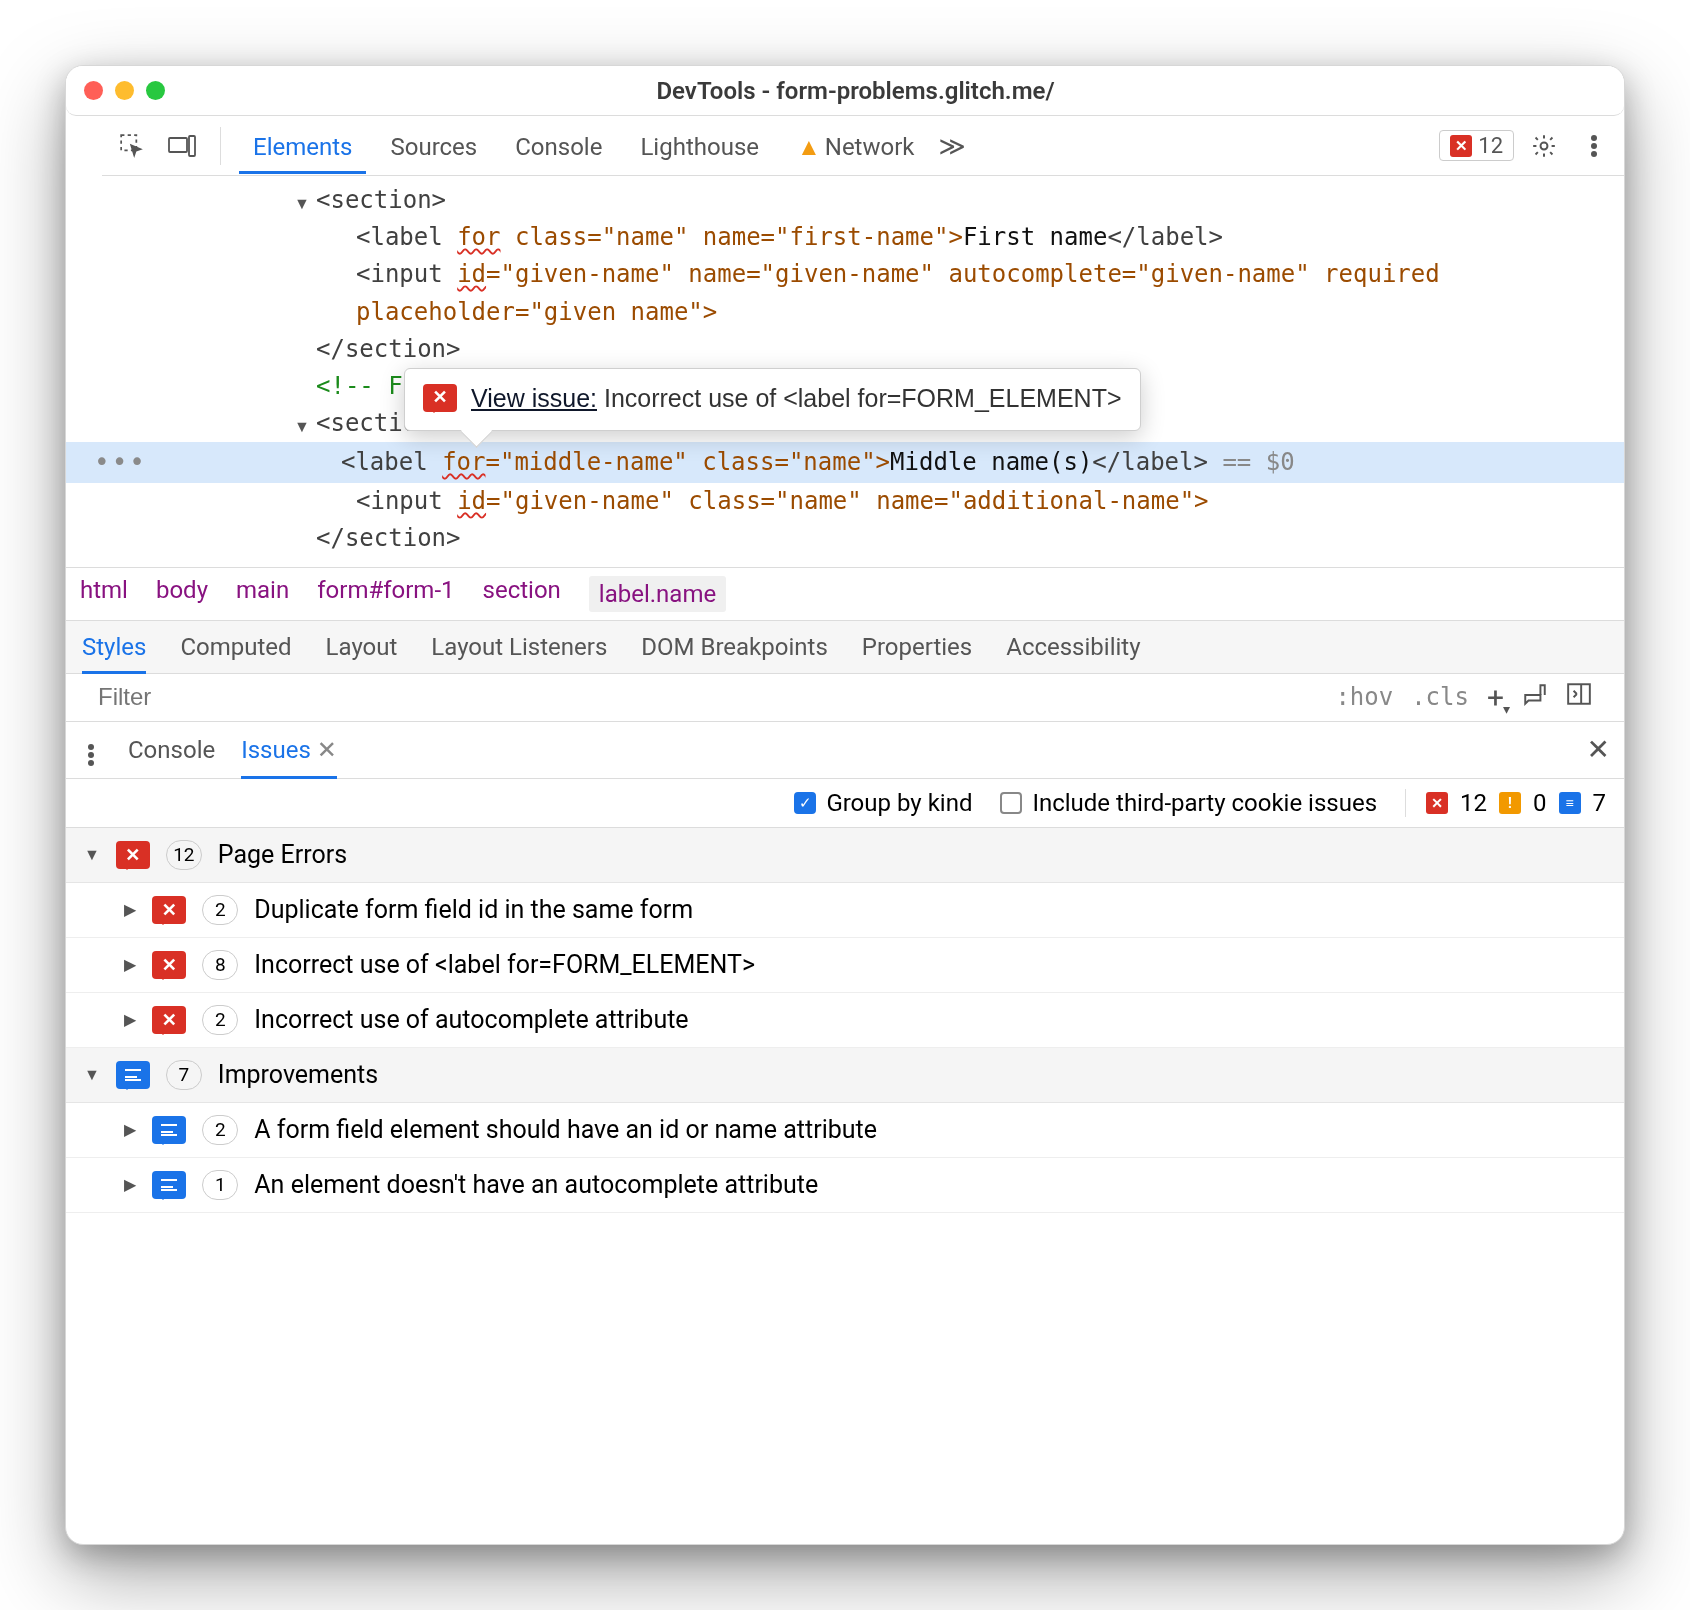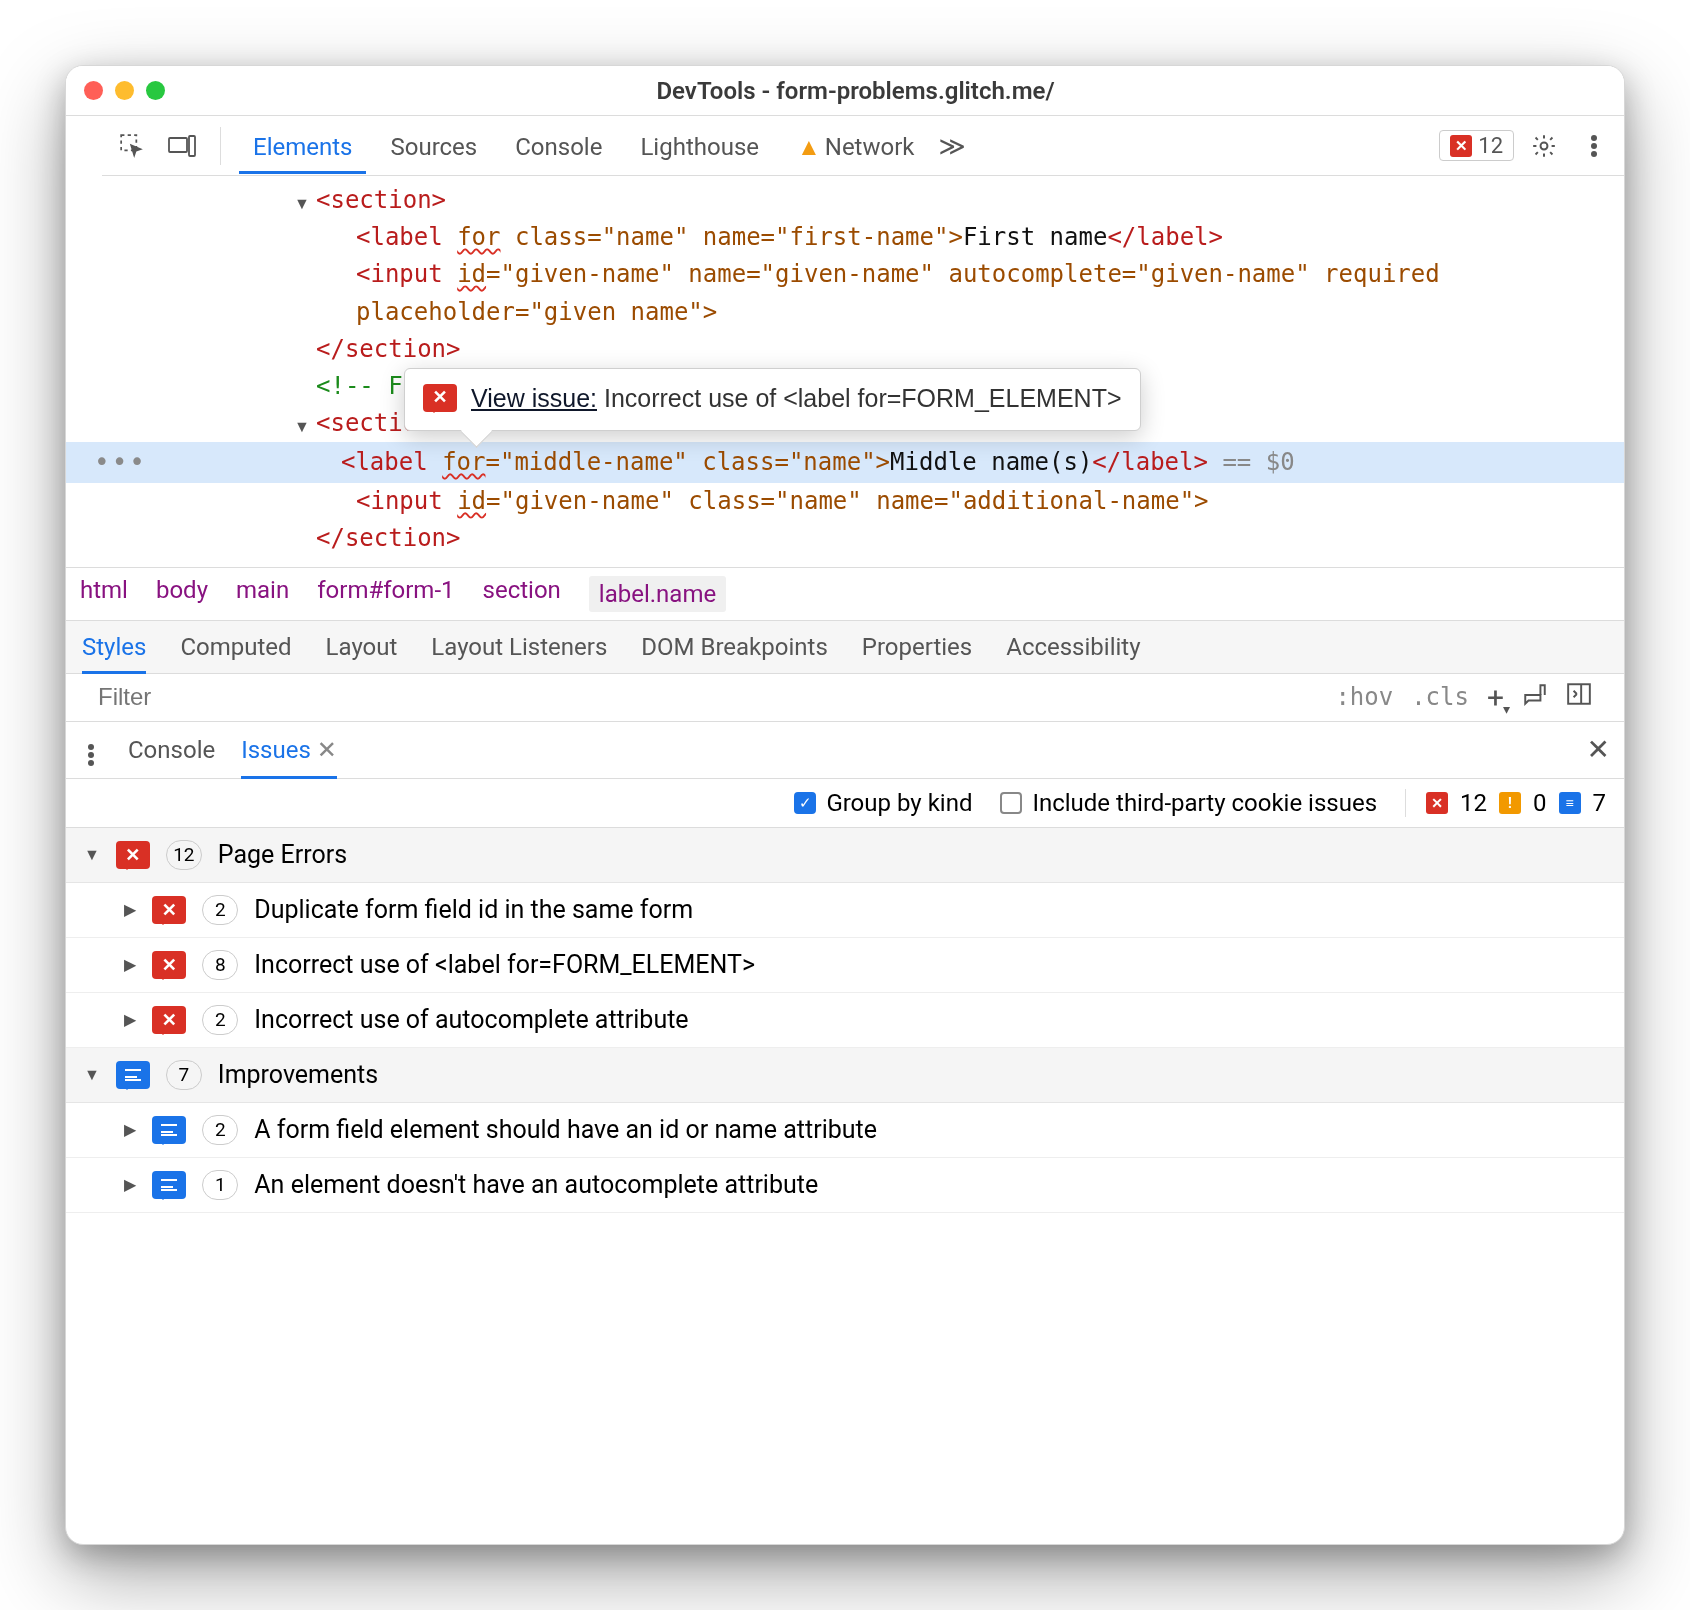--- a/index.html
+++ b/index.html
@@ -15,20 +15,21 @@
     border-radius:18px;
     box-shadow:0 30px 80px rgba(0,0,0,.35),0 10px 30px rgba(0,0,0,.25);
     overflow:hidden;
     display:flex; flex-direction:column;
     border:1px solid #d7d7d7;
   }
   .titlebar {
     height:50px; display:flex; align-items:center; padding:0 18px;
     border-bottom:1px solid #dcdcdc;
     background:#fff;
+    border-radius:10px;
   }
   .dots { display:flex; gap:12px; }
   .dot { width:19px; height:19px; border-radius:50%; }
   .dot.red{background:#ff5f57;} .dot.yel{background:#febc2e;} .dot.grn{background:#28c840;}
   .title-text { flex:1; text-align:center; font-weight:600; font-size:24px; color:#3a3a3a;}
   .toolbar {
     height:60px; display:flex; align-items:center; gap:10px;
     border-bottom:1px solid #dcdcdc; padding:0 10px;
     font-size:24px; color:#555;margin-left:36px;
   }
@@ -40,21 +41,21 @@
   .warn-tri { color:#f39c12; margin-right:4px;}
   .err-pill { display:inline-flex;align-items:center;gap:6px;border:1px solid #ccc;border-radius:4px;padding:2px 10px;font-size:22px;}
   .err-box{width:22px;height:22px;background:#d93025;border-radius:3px;display:inline-flex;align-items:center;justify-content:center;color:#fff;font-size:15px;font-weight:bold;}
   .chev{font-size:26px;color:#555;}
 
   .dom-area { font-family: ui-monospace,Menlo,monospace; font-size:24px; line-height:1.55; padding:6px 0 10px 0; position:relative;}
   .dom-row { padding:0 22px; white-space:pre;}
   .dom-row.twist::before{content:"▼"; font-family:sans-serif; font-size:16px; color:#555; position:absolute; margin-left:-22px; margin-top:10px;}
   .sel{ background:#d7e8fb; display:flex; align-items:center;}
   .sel .dots3{color:#8a8a8a;font-size:26px;padding:0 14px 0 28px;letter-spacing:2px;}
-  .c-tag{color:#b91c1c;} .c-attr{color:#9b4b00;} .c-text{color:#111;}
+  .c-tag{color:#404040;} .c-attr{color:#9b4b00;} .c-text{color:#111;}
   .c-cmt{color:#1b8b1b;} .c-sel{color:#888;}
   .squig{ text-decoration: underline wavy #d93025 2px; text-underline-offset:3px;}
 
   .tooltip{
     position:absolute; left:338px; top:192px;
     background:#fff; border:1px solid #cfcfcf; border-radius:6px;
     box-shadow:0 6px 24px rgba(0,0,0,.2);
     padding:10px 18px 12px; font-family:-apple-system,sans-serif;font-size:25px; color:#333;
     display:flex;align-items:center;gap:14px;
   }

